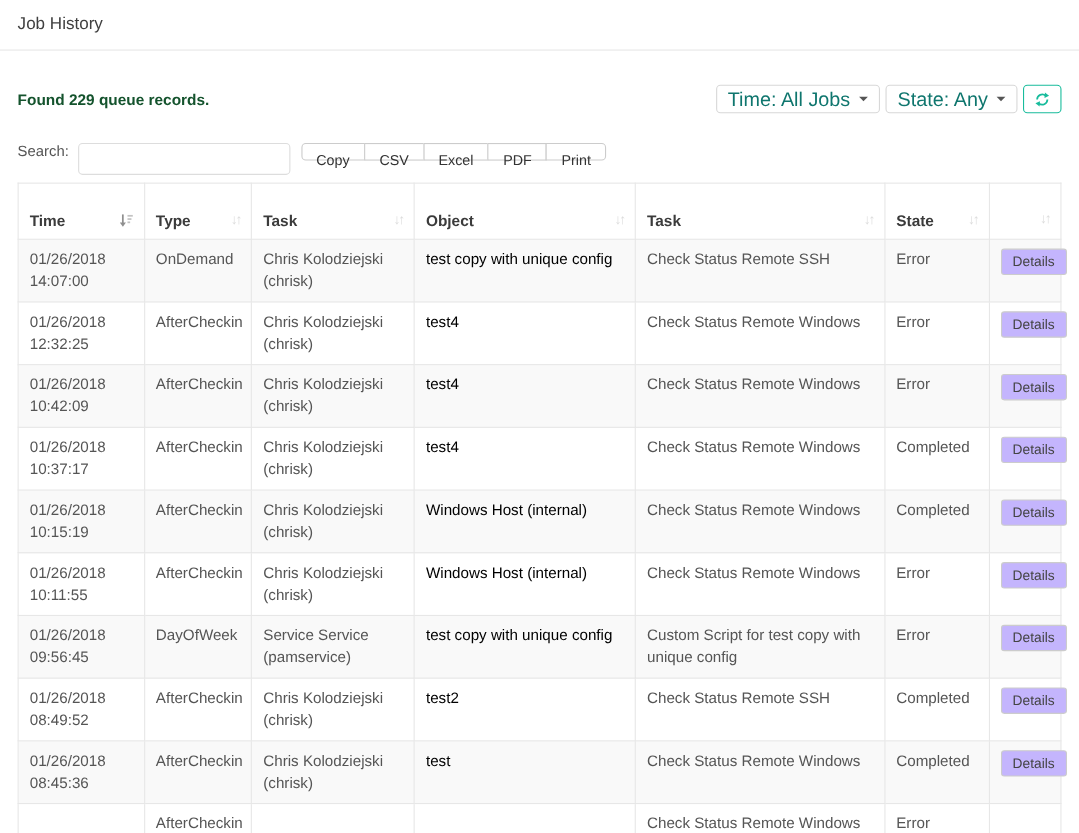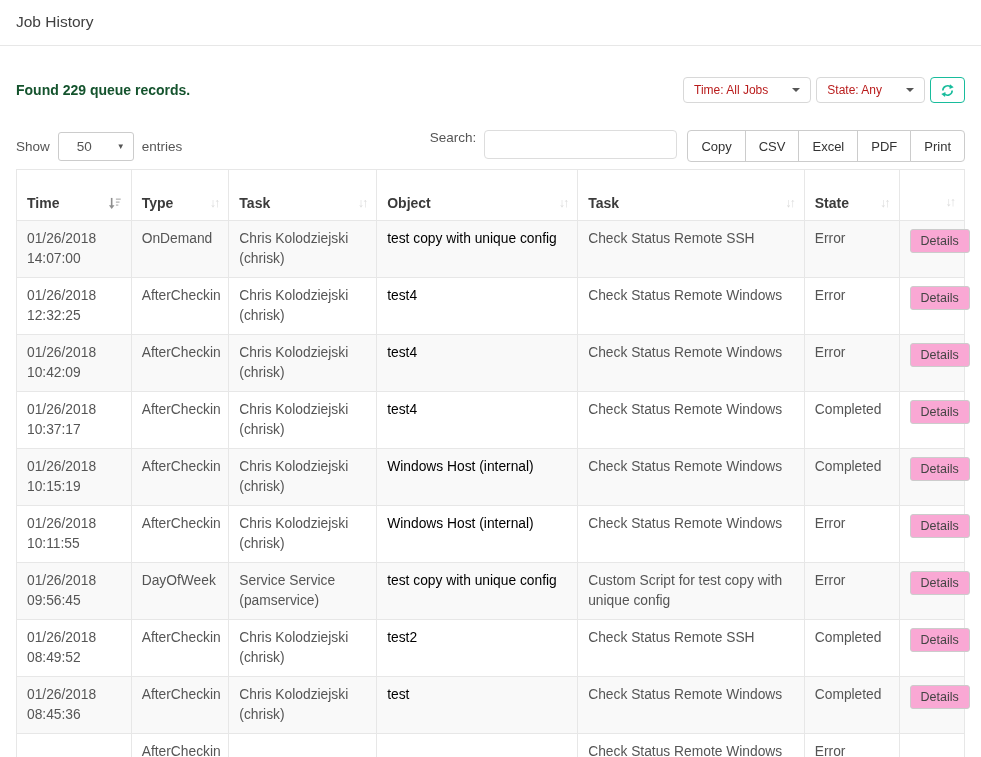--- a/index.html
+++ b/index.html
@@ -29,27 +29,27 @@
   }
   .found-text {
     font-size: 14px;
     font-weight: bold;
     color: #14532d;
   }
   .filter-group { display: flex; align-items: center; gap: 5px; }
   .btn {
     display: inline-flex;
     align-items: center;
-    gap: 24px;
+    gap: 8px;
     background: #fff;
     border: 1px solid #d8d8d8;
     border-radius: 4px;
     padding: 4px 10px;
-    font-size: 12px;
-    color: #b91c1c;
+    font-size: 18px;
+    color: #0f766e;
     font-family: inherit;
     cursor: pointer;
     height: 26px;
   }
   .caret {
     width: 0; height: 0;
     border-left: 4px solid transparent;
     border-right: 4px solid transparent;
     border-top: 4px solid #555;
   }
@@ -97,21 +97,21 @@
   .btn-group { display: inline-flex; margin-left: 10px; }
   .btn-group .export-btn {
     background: #fff;
     border: 1px solid #ccc;
     padding: 7px 13px;
     font-size: 13px;
     color: #333;
     font-family: inherit;
     cursor: pointer;
     margin-left: -1px;
-    height: 32px;
+    height: 16px;
   }
   .btn-group .export-btn:first-child { border-radius: 4px 0 0 4px; margin-left: 0; }
   .btn-group .export-btn:last-child { border-radius: 0 4px 4px 0; }
 
   .info-text { margin-top: 17px; font-size: 13.5px; color: #555; }
 
   table.job-table {
     margin-top: 7px;
     width: 100%;
     border-collapse: collapse;
@@ -141,21 +141,21 @@
     color: #dcdcdc;
     font-size: 12.5px;
     letter-spacing: -2px;
     font-weight: normal;
     white-space: nowrap;
   }
   .job-table td { padding: 8px 10px; color: #555; line-height: 1.45; }
   .job-table tbody tr:nth-child(odd) { background: #f9f9f9; }
   .object-link { color: #000000; text-decoration: none; cursor: pointer; }
   .details-btn {
-    background: #f9a8d4;
+    background: #c4b5fd;
     border: 1px solid #ccc;
     border-radius: 3px;
     padding: 4px 10px;
     font-size: 12.5px;
     color: #444;
     font-family: inherit;
     cursor: pointer;
   }
 </style>
 </head>
@@ -183,28 +183,20 @@
           <path d="M3 8 a5 5 0 0 1 8.3-3.7" fill="none" stroke="#18bc9c" stroke-width="1.7"></path>
           <polygon points="10.6,1.2 14.6,4.4 10.2,6.4" fill="#18bc9c"></polygon>
           <path d="M13 8 a5 5 0 0 1 -8.3,3.7" fill="none" stroke="#18bc9c" stroke-width="1.7"></path>
           <polygon points="5.4,14.8 1.4,11.6 5.8,9.6" fill="#18bc9c"></polygon>
         </svg>
       </button>
     </div>
   </div>
 
   <div class="controls-row">
-    <div class="length-control">
-      <span>Show</span>
-      <div class="fake-select">
-        <span>50</span>
-        <span class="select-arrow">▼</span>
-      </div>
-      <span>entries</span>
-    </div>
     <div class="right-controls">
       <span class="search-label">Search:</span>
       <input class="search-input" type="text" value="" style="">
       <div class="btn-group">
         <button class="export-btn">Copy</button>
         <button class="export-btn">CSV</button>
         <button class="export-btn">Excel</button>
         <button class="export-btn">PDF</button>
         <button class="export-btn">Print</button>
       </div>

